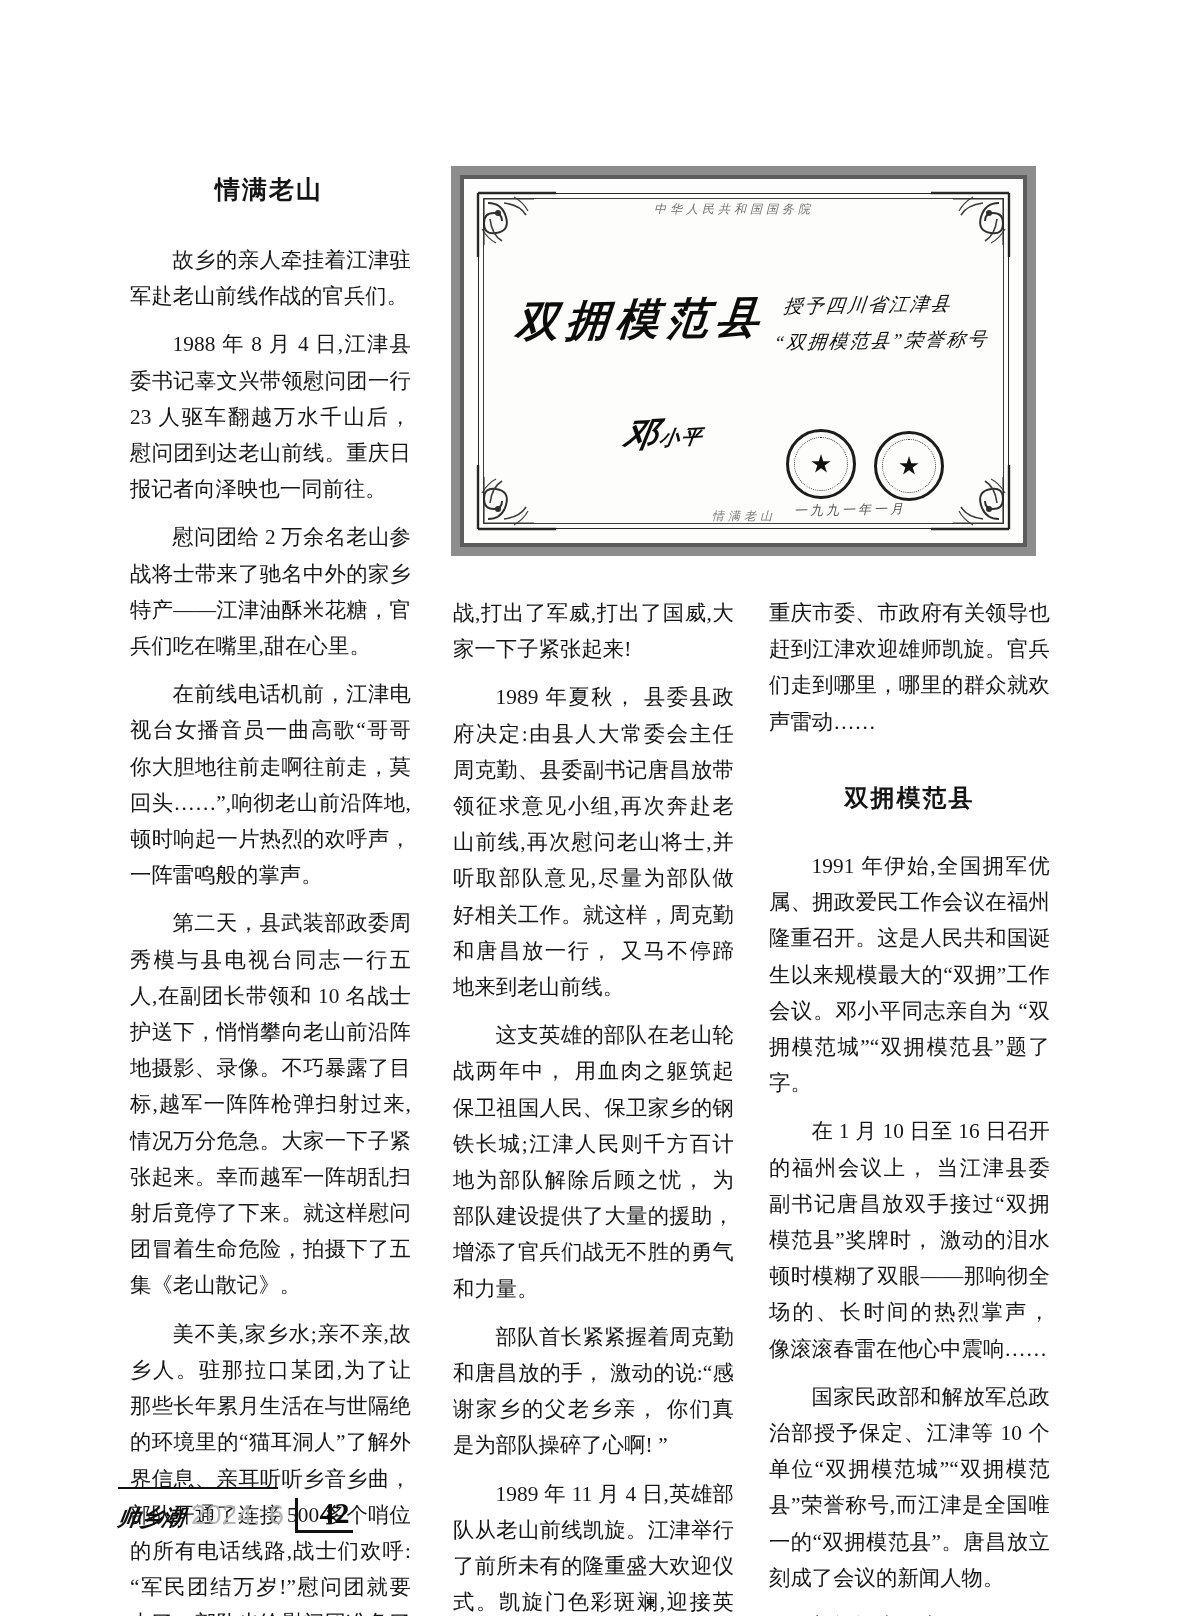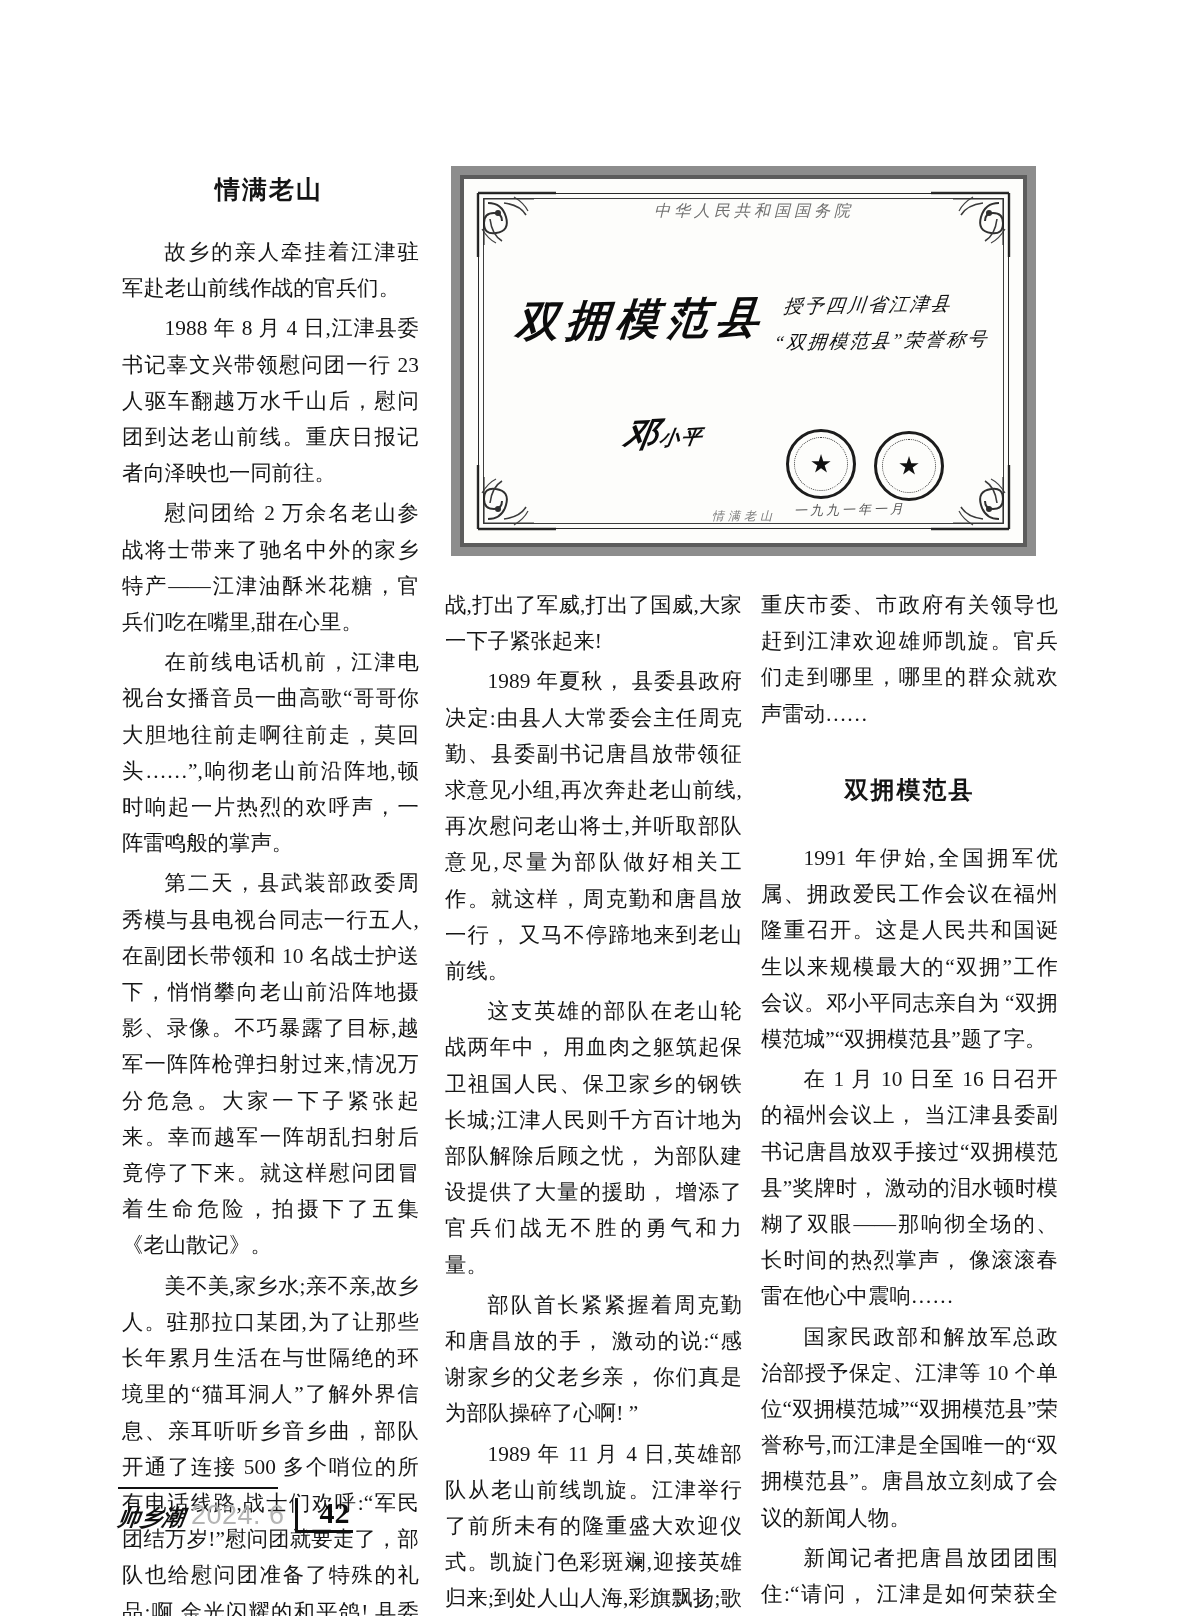--- a/index.html
+++ b/index.html
@@ -91,21 +91,21 @@
   .col {
     position: absolute;
     font-size: 21.3px;
     line-height: 36.2px;
     text-align: justify;
     text-justify: inter-ideograph;
     color: #161616;
     letter-spacing: 0.1px;
   }
   .col p {
-    margin: 4px;
+    margin: 12px;
     text-indent: 2em;
   }
   .col p.noindent { text-indent: 0; }
 
   #col1 { left: 118px; top: 230px;  width: 305px; }
   #col2 { left: 441px; top: 583px;  width: 305px; }
   #col3 { left: 757px; top: 583px;  width: 305px; }
 
   
   .sub-heading {
@@ -244,21 +244,21 @@
     color: #555555;
     font-style: italic;
     transform: rotate(-1deg);
     white-space: nowrap;
   }
   .cert-topnote {
     position: absolute;
     left: 190px;
     top: 22px;
     font-family: "Liberation Serif", serif;
-    font-size: 16px;
+    font-size: 12px;
     letter-spacing: 4px;
     color: #6f6f6f;
     font-style: italic;
     white-space: nowrap;
   }
   .cert-botnote {
     position: absolute;
     left: 248px;
     bottom: 18px;
     font-family: "Liberation Serif", serif;

